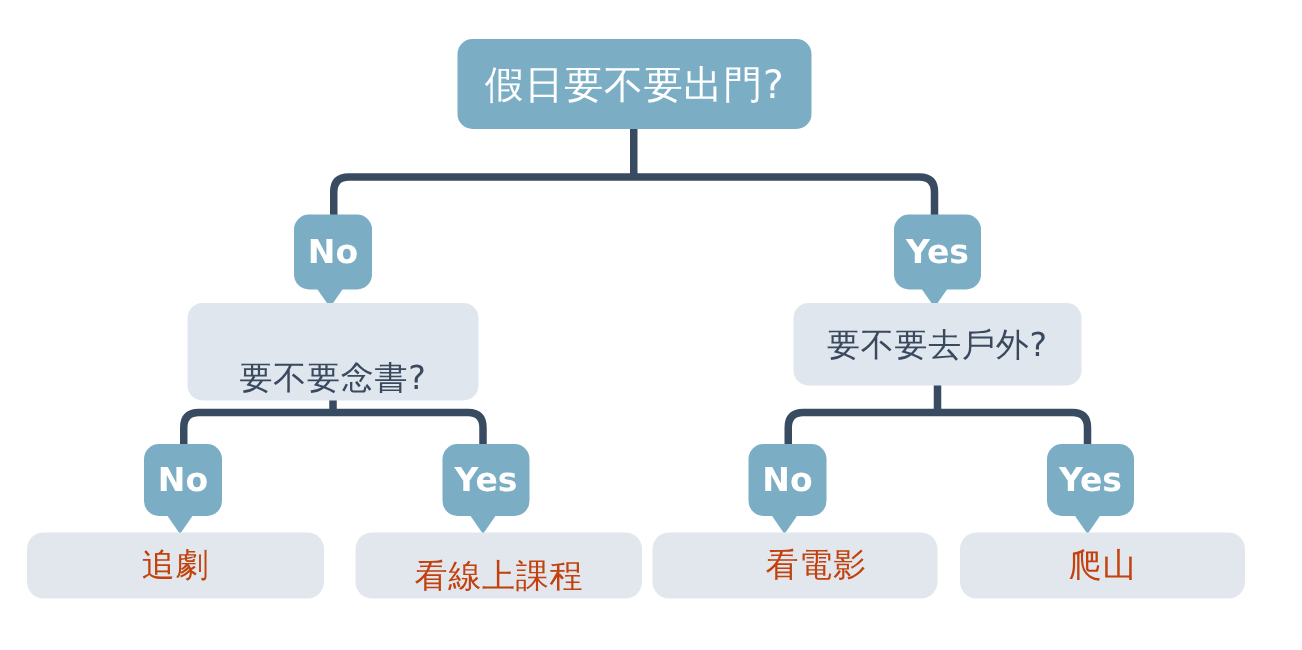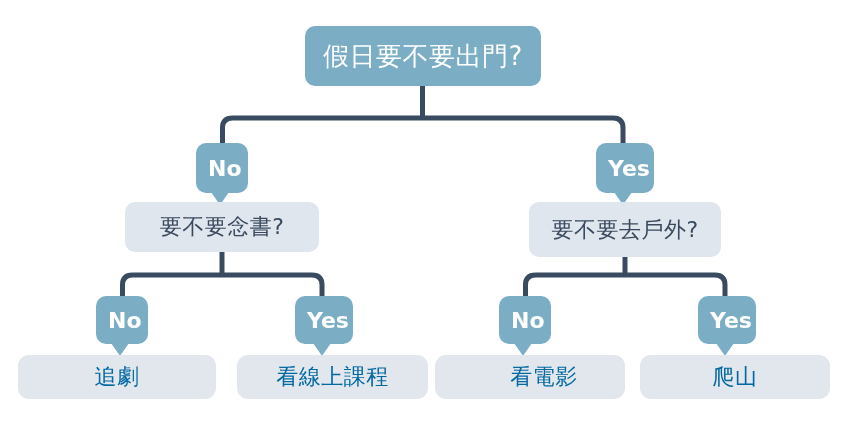--- a/index.html
+++ b/index.html
@@ -44,45 +44,44 @@
   }
   .node-question {
     background: #E0E6EE;
     color: #3A4A5E;
     border-radius: 10px;
     font-size: 22px;
     letter-spacing: 0.5px;
   }
   .node-leaf {
     background: #E2E7EE;
-    color: #0369a1;
+    color: #c2410c;
     border-radius: 11px;
     font-size: 22px;
     letter-spacing: 0.5px;
   }
   .badge {
     position: absolute;
     width: 0;
     height: 0;
   }
   .badge-body {
     position: absolute;
     left: 0;
     top: 0;
     background: #7BAEC4;
     color: #ffffff;
     border-radius: 10px;
     display: flex;
     align-items: center;
-    justify-content: flex-start;
+    justify-content: center;
     font-size: 22px;
     font-weight: bold;
     box-sizing: border-box;
     white-space: nowrap;
-    padding-left: 12px;
   }
   .badge-tail {
     position: absolute;
     width: 0;
     height: 0;
     border-left: 9px solid transparent;
     border-right: 9px solid transparent;
     border-top: 13px solid #7BAEC4;
   }
 </style>
@@ -117,21 +116,21 @@
     <div class="badge-tail" style="left:-11px; top:49px;"></div>
   </div>
 
   <div class="badge" style="left:625px; top:143px;">
     <div class="badge-body" style="left:-29px; top:0; width:58px; height:50px;">
       <span>Yes</span>
     </div>
     <div class="badge-tail" style="left:-11px; top:49px;"></div>
   </div>
 
-  <div class="node node-question" style="left:125px; top:202px; width:194px; height:50px;">
+  <div class="node node-question" style="left:125px; top:202px; width:194px; height:65px;align-items:flex-end;">
     <span>要不要念書?</span>
   </div>
 
   <div class="node node-question" style="left:529px; top:202px; width:192px; height:55px;">
     <span>要不要去戶外?</span>
   </div>
 
   <div class="badge" style="left:122px; top:296px;">
     <div class="badge-body" style="left:-26px; top:0; width:52px; height:48px;">
       <span>No</span>
@@ -157,21 +156,21 @@
     <div class="badge-body" style="left:-29px; top:0; width:58px; height:48px;">
       <span>Yes</span>
     </div>
     <div class="badge-tail" style="left:-11px; top:47px;"></div>
   </div>
 
   <div class="node node-leaf" style="left:18px; top:355px; width:198px; height:44px;">
     <span>追劇</span>
   </div>
 
-  <div class="node node-leaf" style="left:237px; top:355px; width:191px; height:44px;">
+  <div class="node node-leaf" style="left:237px; top:355px; width:191px; height:44px;align-items:flex-end;">
     <span>看線上課程</span>
   </div>
 
   <div class="node node-leaf" style="left:435px; top:355px; width:190px; height:44px;padding-left:28px;">
     <span>看電影</span>
   </div>
 
   <div class="node node-leaf" style="left:640px; top:355px; width:190px; height:44px;">
     <span>爬山</span>
   </div>

